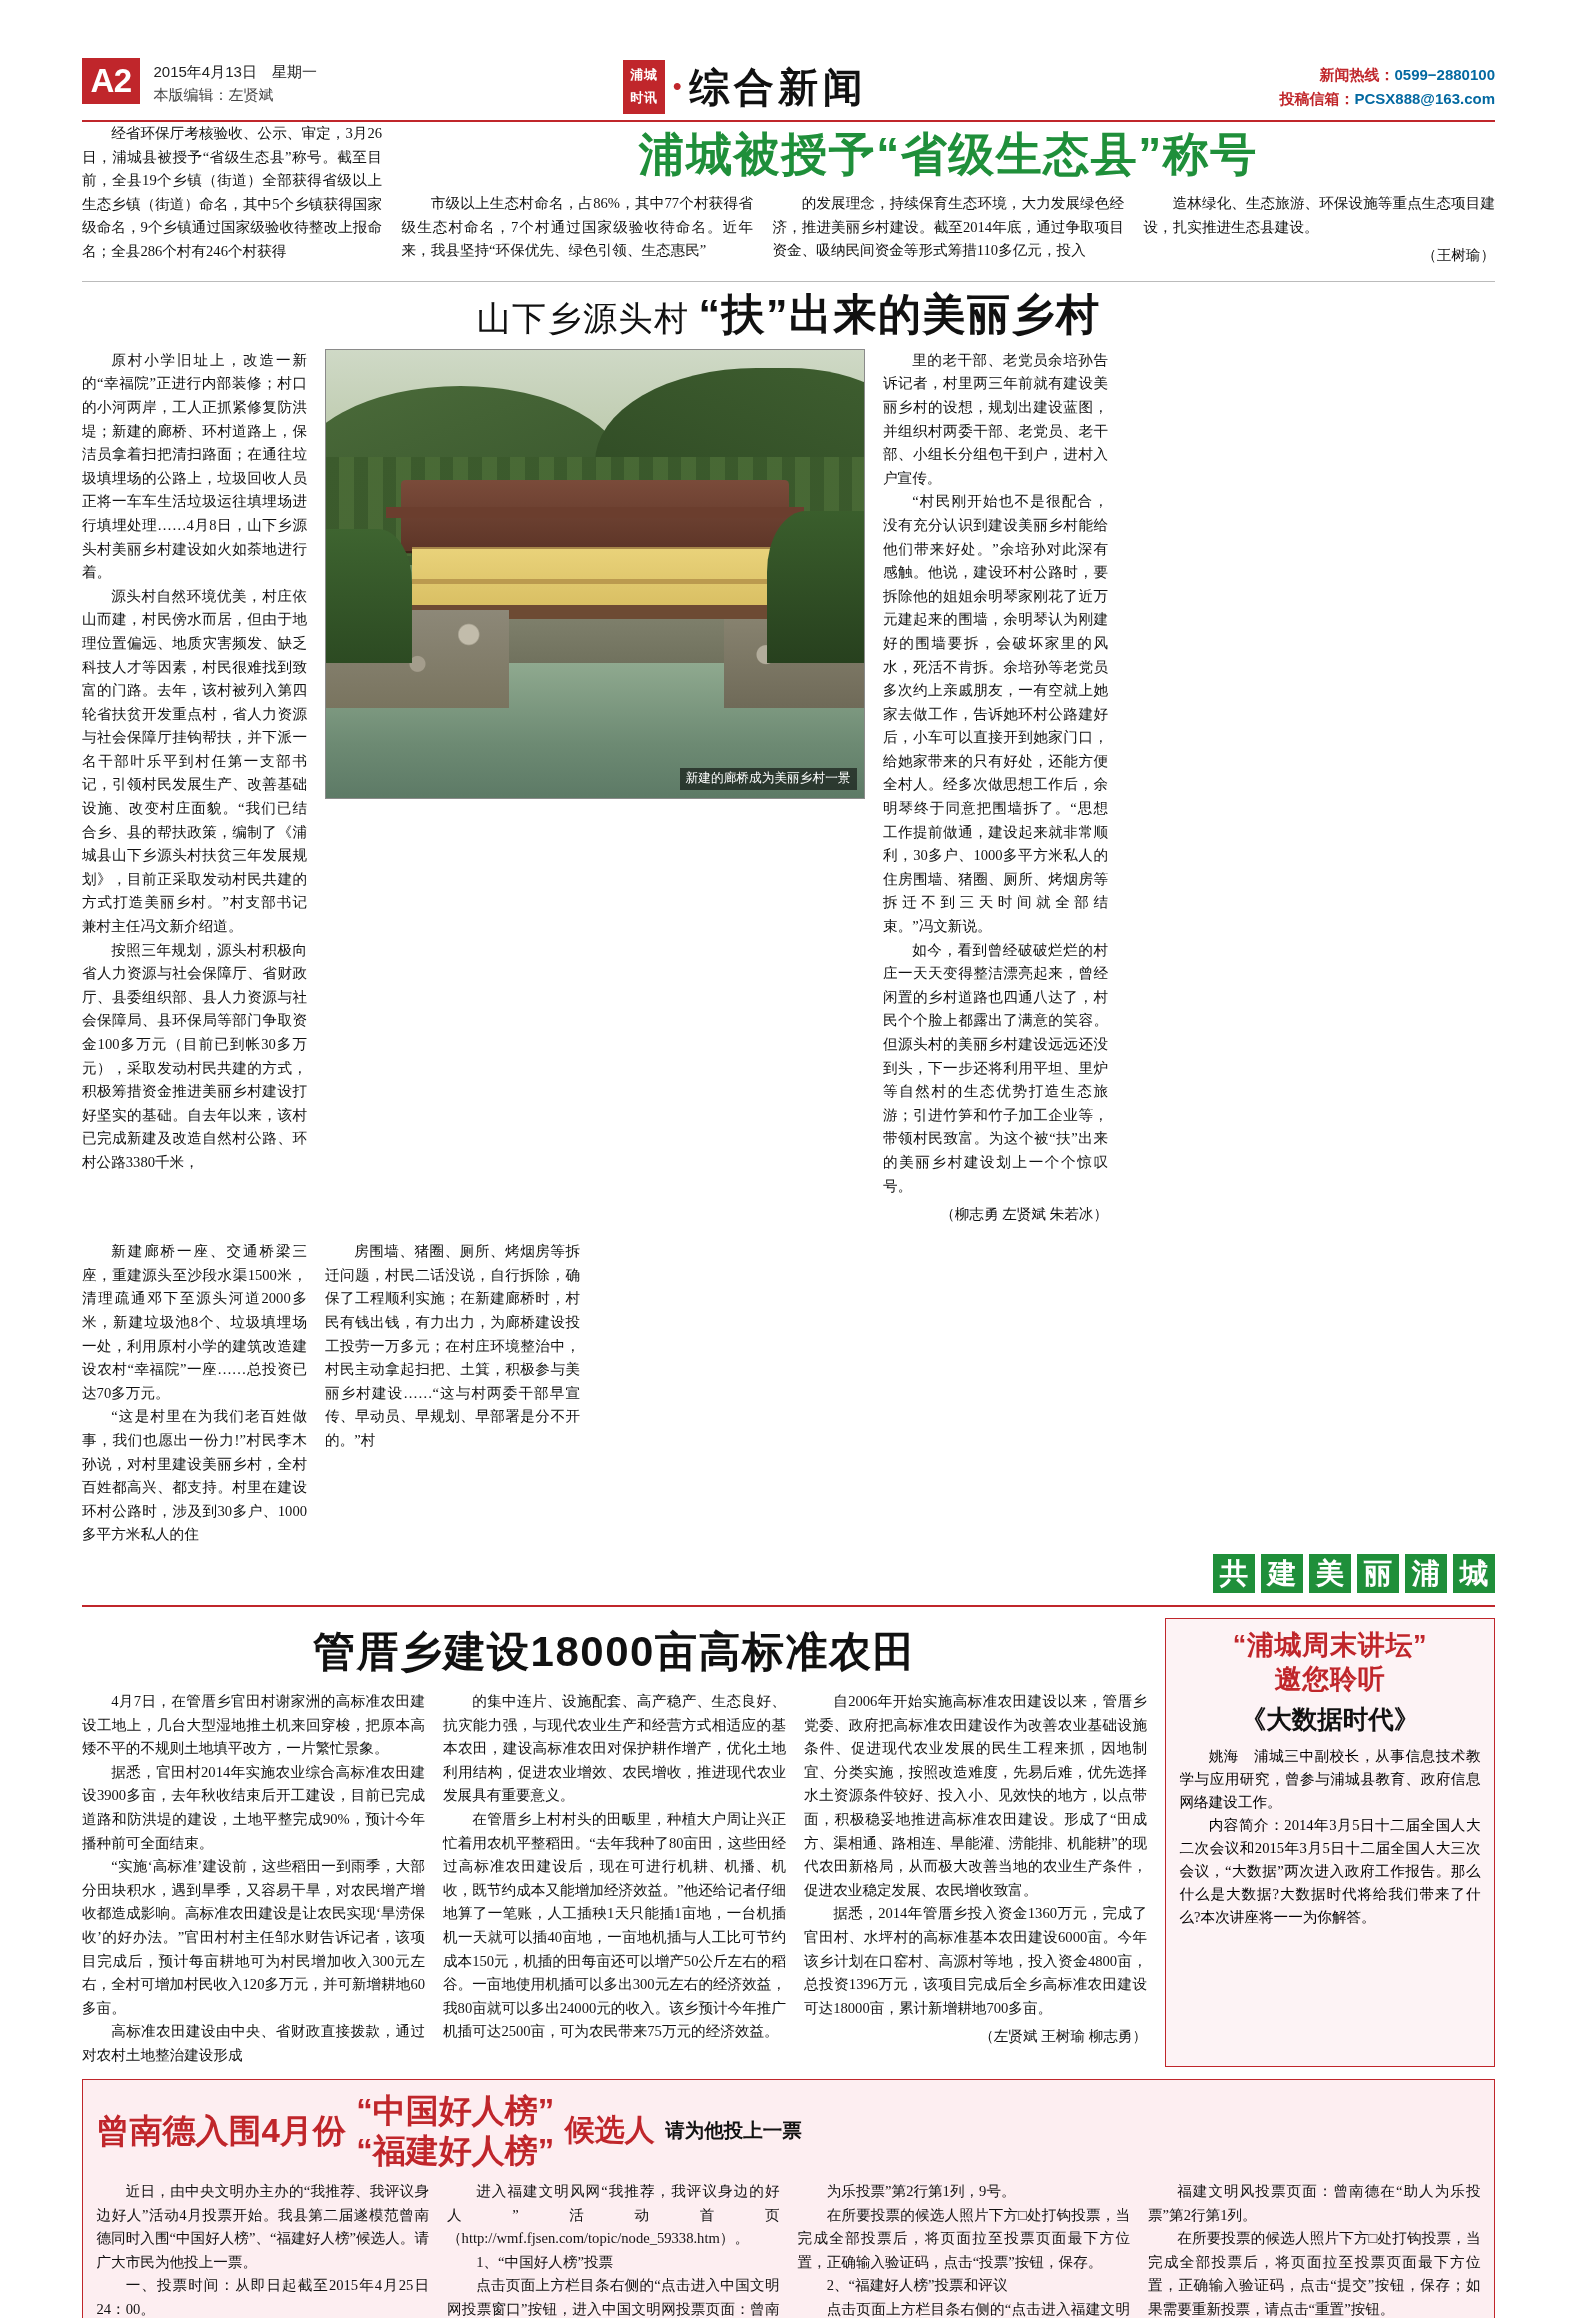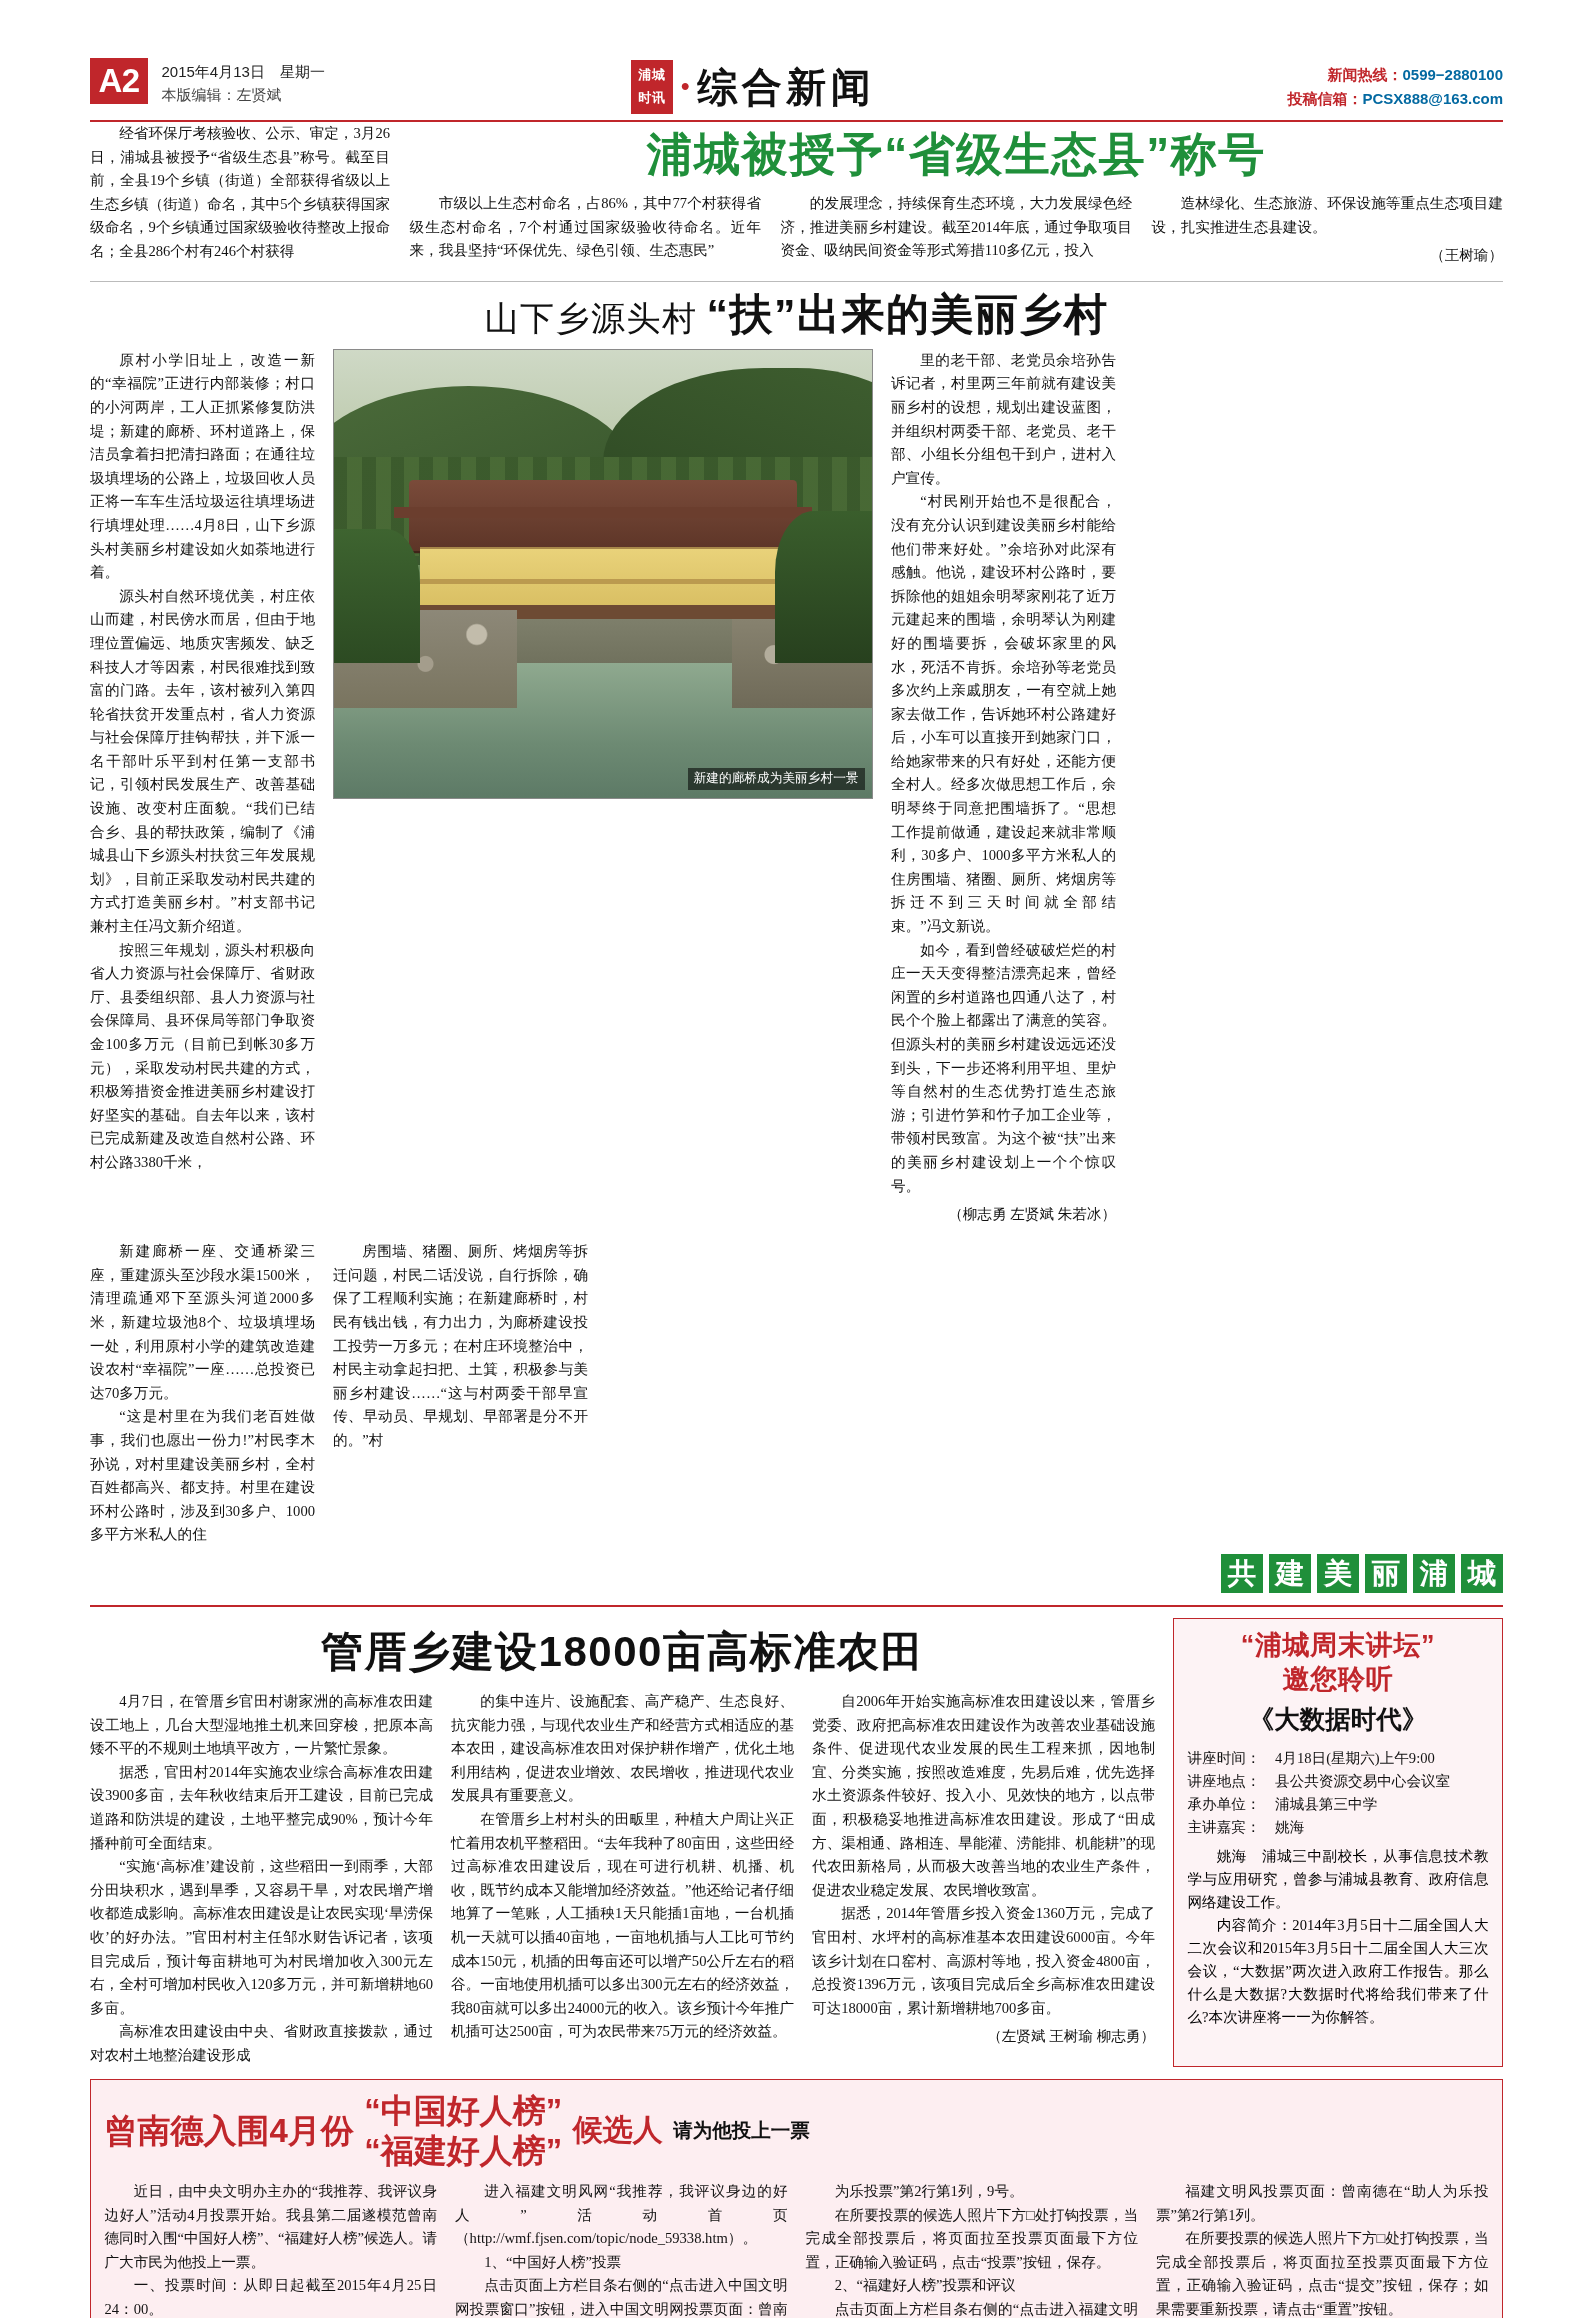--- a/index.html
+++ b/index.html
@@ -12,21 +12,21 @@
     position:relative;
     width:1593px;
     height:2319px;
     background:#ffffff;
     box-sizing:border-box;
     padding:0;
     overflow:hidden;
   }
   .sheet{
     position:absolute;
-    left:90px; top:58px;
+    left:82px; top:58px;
     width:1413px;
     height:2203px;
   }
 
   
   .masthead{
     display:flex;
     align-items:flex-start;
     border-bottom:2.2px solid #c0262b;
     padding-bottom:7.5px;
@@ -529,26 +529,20 @@
           <p>据悉，2014年管厝乡投入资金1360万元，完成了官田村、水坪村的高标准基本农田建设6000亩。今年该乡计划在口窑村、高源村等地，投入资金4800亩，总投资1396万元，该项目完成后全乡高标准农田建设可达18000亩，累计新增耕地700多亩。</p>
           <div class="sig">（左贤斌 王树瑜 柳志勇）</div>
         </div>
       </div>
     </div>
 
     <div class="sidebox">
       <div class="sb-head">“浦城周末讲坛”</div>
       <div class="sb-head">邀您聆听</div>
       <div class="sb-sub">《大数据时代》</div>
-      <div class="sb-meta">
-        <div>讲座时间：　4月18日(星期六)上午9:00</div>
-        <div>讲座地点：　县公共资源交易中心会议室</div>
-        <div>承办单位：　浦城县第三中学</div>
-        <div>主讲嘉宾：　姚海</div>
-      </div>
       <div class="sb-body">
         <p>姚海　浦城三中副校长，从事信息技术教学与应用研究，曾参与浦城县教育、政府信息网络建设工作。</p>
         <p>内容简介：2014年3月5日十二届全国人大二次会议和2015年3月5日十二届全国人大三次会议，“大数据”两次进入政府工作报告。那么什么是大数据?大数据时代将给我们带来了什么?本次讲座将一一为你解答。</p>
       </div>
     </div>
   </div>
 
   <div class="s4">
     <div class="s4-head">
       <div class="s4-left">曾南德入围4月份</div>

